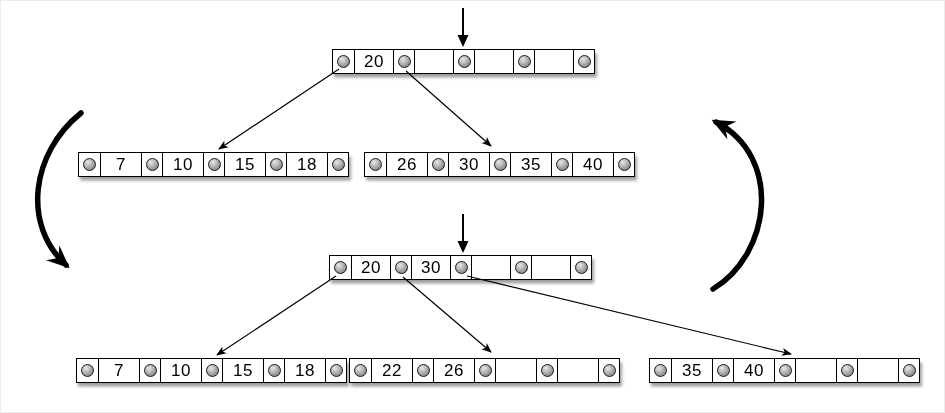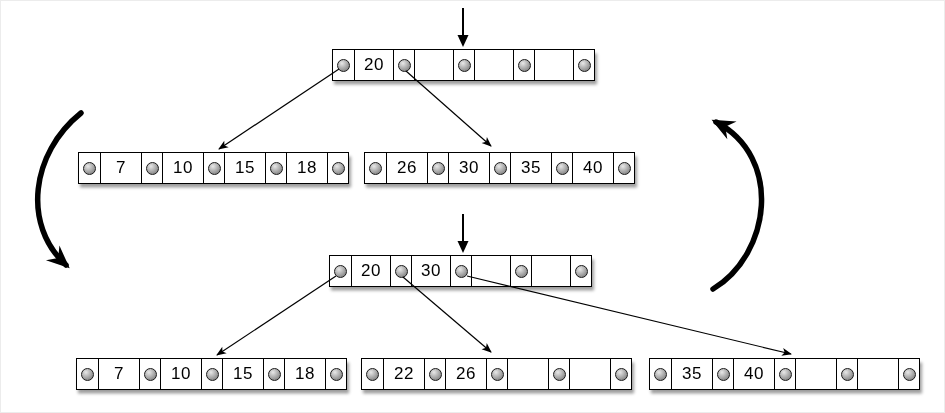--- a/index.html
+++ b/index.html
@@ -8,21 +8,21 @@
     width:945px;height:413px;
     background:#ffffff;
     border:1px solid #ececec;
     box-sizing:border-box;
     font-family:"Liberation Sans", sans-serif;
     overflow:hidden;
   }
   .node{
     position:absolute;
     display:flex;
-    height:32px;
+    height:25px;
     box-sizing:border-box;
     border:1.8px solid #000;
     background:#fff;
     box-shadow:2px 3.5px 3px rgba(0,0,0,0.38);
   }
   .cell{
     display:flex;
     align-items:center;
     justify-content:center;
     box-sizing:border-box;
@@ -149,21 +149,21 @@
       </div>
       <div class="cell key">15</div>
       <div class="cell ptr">
         <div class="dot"></div>
       </div>
       <div class="cell key">18</div>
       <div class="cell ptr">
         <div class="dot"></div>
       </div>
     </div>
-  <div class="node child" style="left:360px;top:357px">
+  <div class="node child" style="left:348px;top:357px">
       <div class="cell ptr">
         <div class="dot"></div>
       </div>
       <div class="cell key">22</div>
       <div class="cell ptr">
         <div class="dot"></div>
       </div>
       <div class="cell key">26</div>
       <div class="cell ptr">
         <div class="dot"></div>

